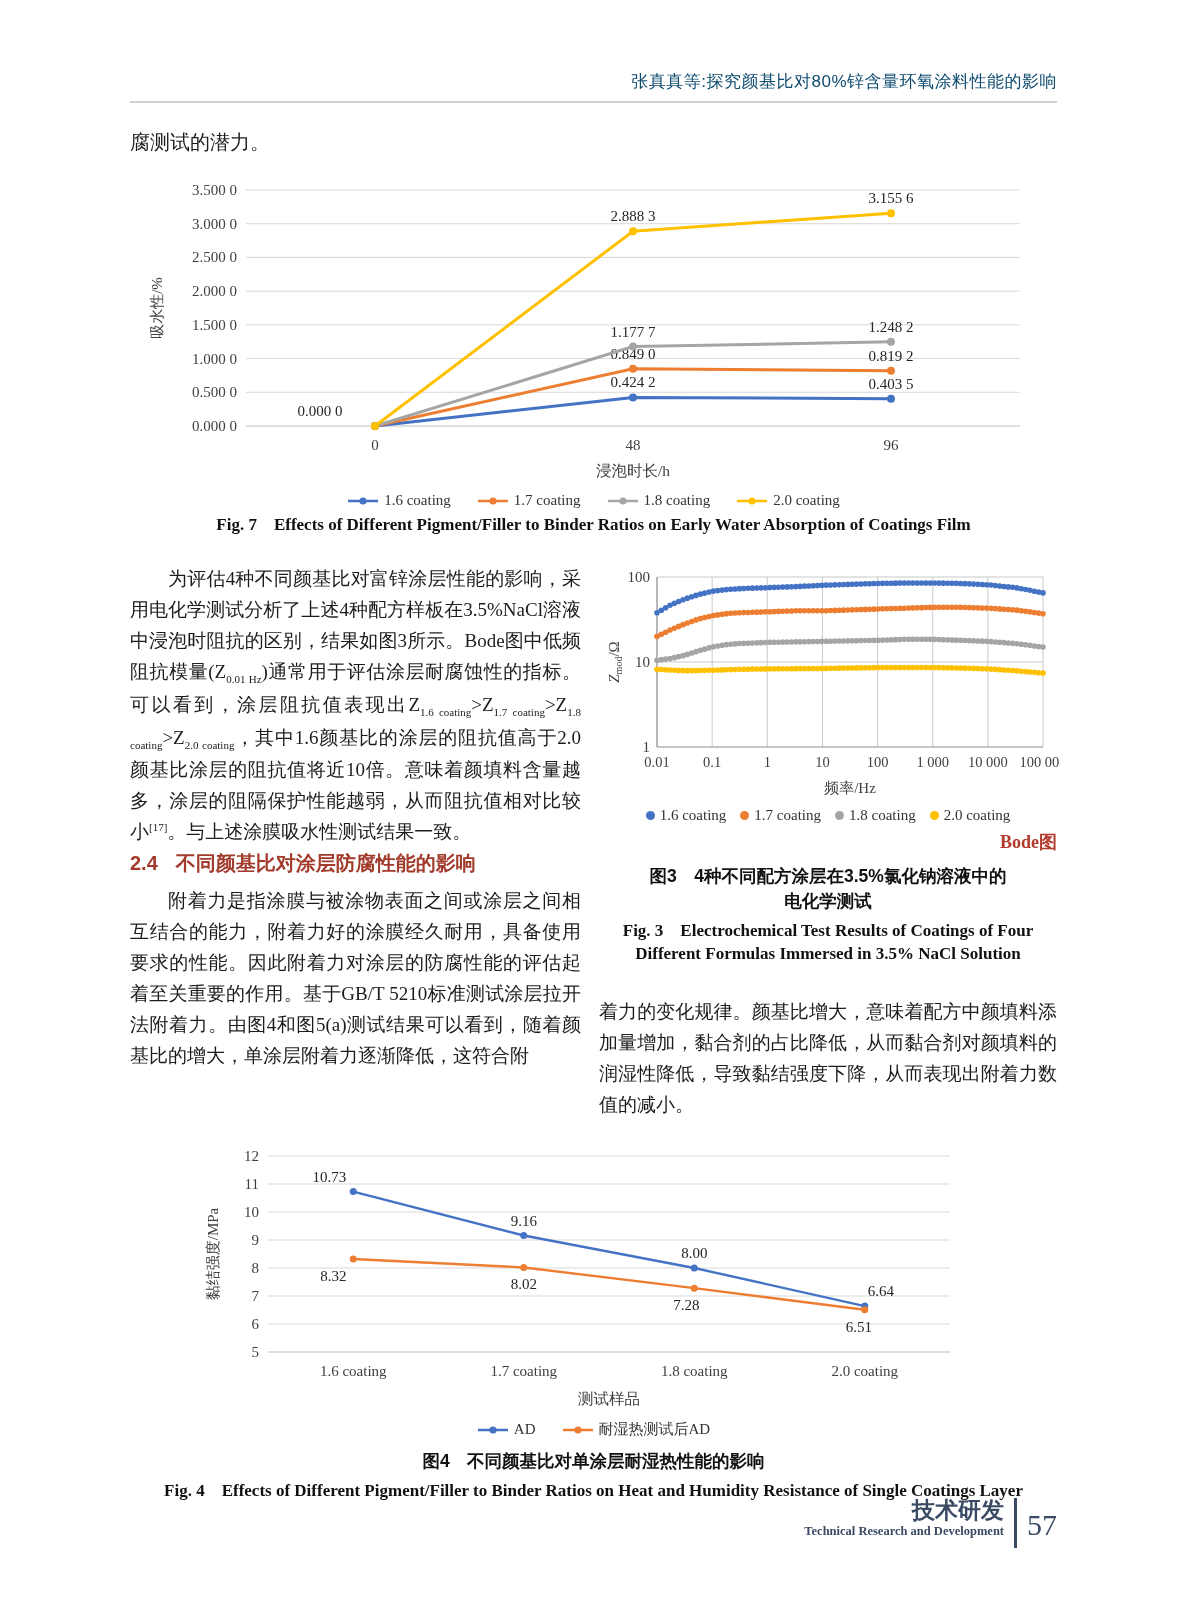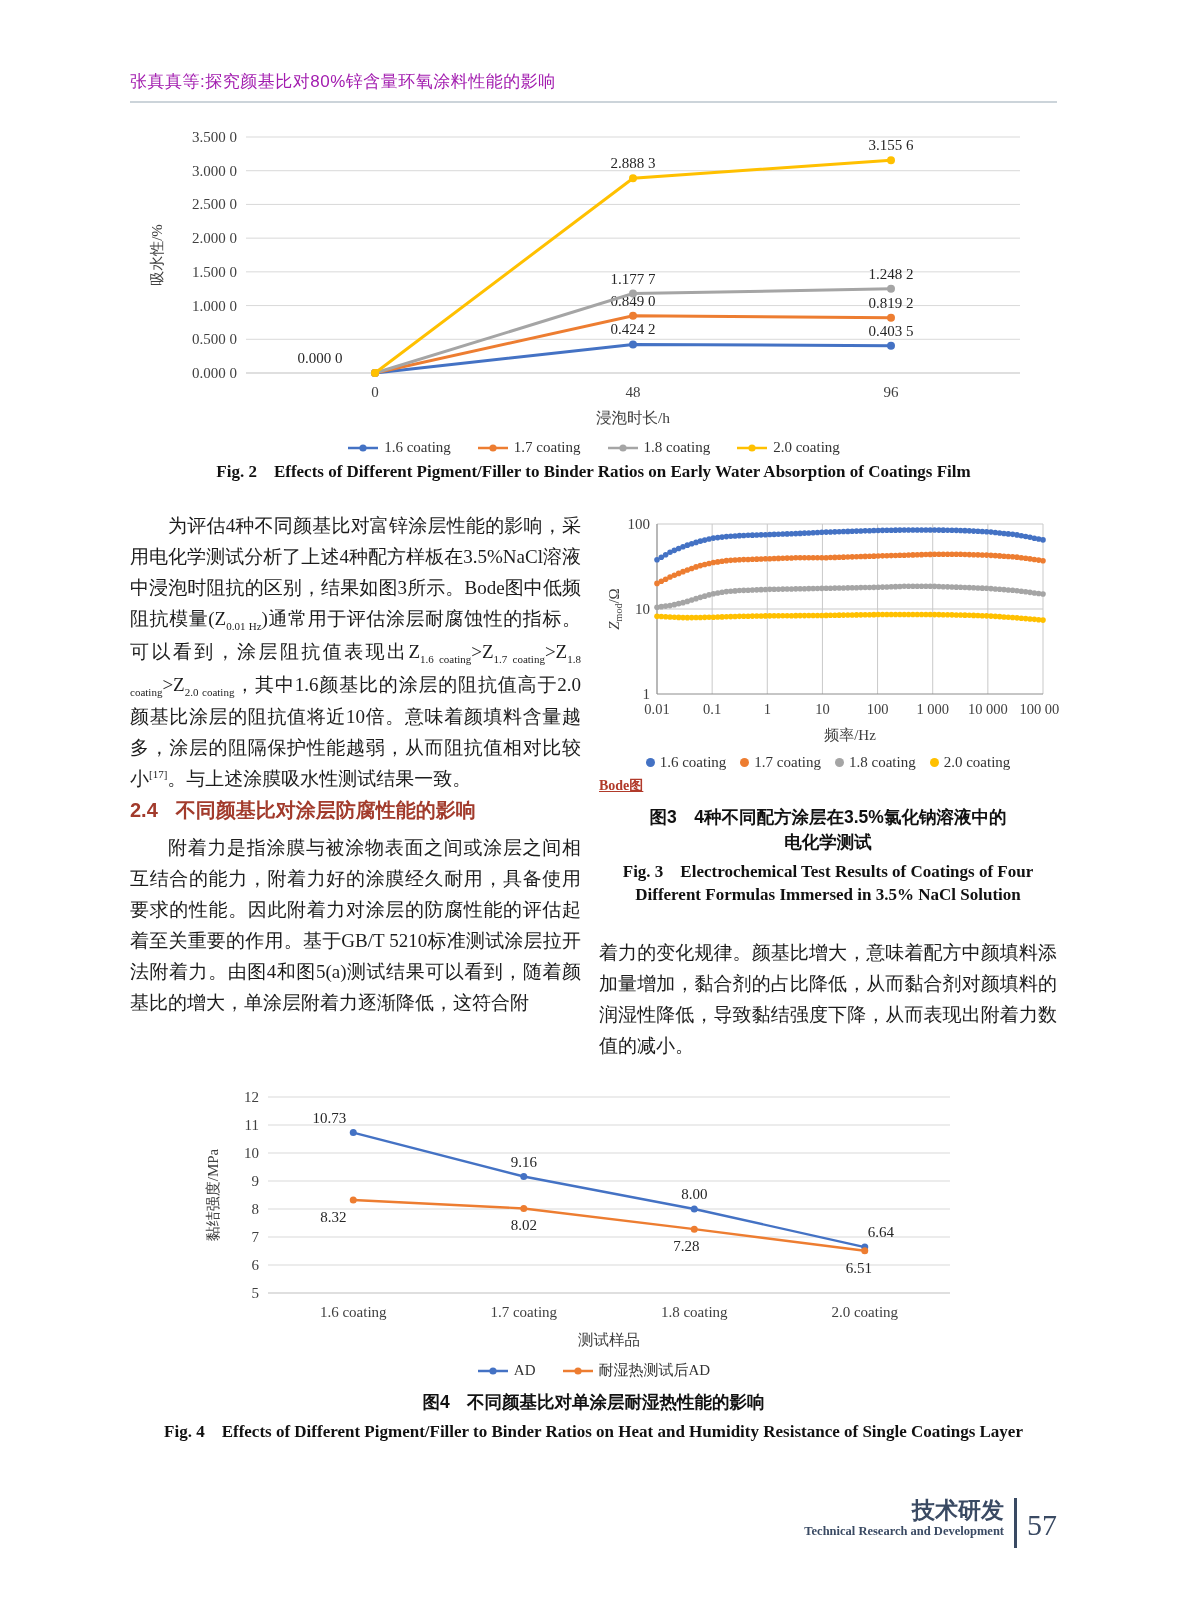--- a/index.html
+++ b/index.html
@@ -1,20 +1,20 @@
 <!DOCTYPE html>
 <html><head>
 <meta charset="utf-8">
 <style>
   html,body{margin:0;padding:0;background:#ffffff;}
   .page{position:relative;width:1187px;height:1600px;background:#fff;box-sizing:border-box;
         padding:0 130px;overflow:hidden;font-family:"Liberation Serif",serif;color:#1c1c1c;}
   
-  .running-head{margin-top:70px;font-family:"Liberation Sans",sans-serif;
-        font-size:17px;color:#a21caf;letter-spacing:.5px;}
+  .running-head{margin-top:70px;text-align:right;font-family:"Liberation Sans",sans-serif;
+        font-size:17px;color:#0c4a6e;letter-spacing:.5px;}
   .head-rule{border:none;border-top:2px solid #ccd4da;margin:8px 0 0 0;}
   
   .intro{font-size:20px;margin:26px 0 0 0;}
   
   figure{margin:0;text-align:center;}
   .fig2{margin-top:14px;}
   .legend-row{display:flex;justify-content:center;align-items:center;gap:26px;
         font-size:15px;color:#333;margin-top:2px;}
   .legend-item{display:flex;align-items:center;gap:5px;}
   .legend-dot{width:9px;height:9px;border-radius:50%;display:inline-block;}
@@ -25,41 +25,42 @@
   .columns{display:flex;gap:18px;margin-top:26px;}
   .col-left{width:452px;}
   .col-right{width:458px;}
   .sec-heading{font-family:"Liberation Sans",sans-serif;font-weight:700;font-size:20px;
         color:#a23b2c;margin:2px 0 8px 0;}
   .sec-heading .num{margin-right:18px;}
   .body-p{font-size:19px;line-height:1.635;text-align:justify;margin:0;}
   .body-p.indent{text-indent:2em;}
   .body-p sub{font-size:11px;}
   .body-p sup{font-size:11px;margin-top:15px;}
-  .bode-label{font-weight:700;font-size:14px;color:#b13a2a;margin-top:6px;text-align:left;text-decoration:underline;}
+  .bode-label{font-weight:700;font-size:18px;color:#b13a2a;margin-top:6px;text-align:right;}
   .fig3 .cap-cn{}
   .col-right .cont-p{margin-top:30px;}
   .fig4{margin-top:18px;}
   
   .footer{position:absolute;right:130px;bottom:52px;display:flex;align-items:flex-start;gap:10px;}
   .footer-text{text-align:right;color:#3a4a63;}
   .f-cn{font-family:"Liberation Sans",sans-serif;font-weight:700;font-size:23px;line-height:1.05;}
   .f-en{font-size:12.5px;font-weight:700;margin-top:2px;}
   .f-bar{width:3px;height:50px;background:#3a4a63;}
   .f-num{font-size:30px;color:#3a4a63;padding-top:10px;}
   svg text{font-family:"Liberation Serif",serif;}
 </style>
 </head>
 <body>
 
 <div class="page">
 
   <div class="running-head">张真真等:探究颜基比对80%锌含量环氧涂料性能的影响</div>
   <hr class="head-rule">
 
+  <p class="intro">腐测试的潜力。</p>
 
   <figure class="fig2">
     <svg width="912" height="316">
         <line x1="108" y1="256" x2="882" y2="256" stroke="#bfbfbf" stroke-width="1"></line>
         <text x="99" y="261" text-anchor="end" font-size="15" fill="#404040">0.000 0</text>
         <line x1="108" y1="222.28571428571428" x2="882" y2="222.28571428571428" stroke="#d9d9d9" stroke-width="1"></line>
         <text x="99" y="227.28571428571428" text-anchor="end" font-size="15" fill="#404040">0.500 0</text>
         <line x1="108" y1="188.57142857142856" x2="882" y2="188.57142857142856" stroke="#d9d9d9" stroke-width="1"></line>
         <text x="99" y="193.57142857142856" text-anchor="end" font-size="15" fill="#404040">1.000 0</text>
         <line x1="108" y1="154.85714285714286" x2="882" y2="154.85714285714286" stroke="#d9d9d9" stroke-width="1"></line>
@@ -127,21 +128,21 @@
         </span>
         <span class="legend-item">
           <svg width="32" height="12">
             <line x1="1" y1="6" x2="31" y2="6" stroke="#ffc000" stroke-width="2.5"></line>
             <circle cx="16" cy="6" r="3.6" fill="#ffc000"></circle>
           </svg>
           <span>2.0 coating</span>
         </span>
       </div>
     <figcaption>
-      <div class="cap-en">Fig. 2　Effects of Different Pigment/Filler to Binder Ratios on Early Water Absorption of Coatings Film</div>
+      <div class="cap-en">Fig. 7　Effects of Different Pigment/Filler to Binder Ratios on Early Water Absorption of Coatings Film</div>
     </figcaption>
   </figure>
 
   <div class="columns">
     <div class="col-left">
       <p class="body-p indent"><span>为评估4种不同颜基比对富锌涂层性能的影响，采用电化学测试分析了上述4种配方样板在3.5%NaCl溶液中浸泡时阻抗的区别，结果如图3所示。Bode图中低频阻抗模量(Z</span><sub>0.01 Hz</sub><span>)通常用于评估涂层耐腐蚀性的指标。可以看到，涂层阻抗值表现出Z</span><sub>1.6 coating</sub><span>&gt;Z</span><sub>1.7 coating</sub><span>&gt;Z</span><sub>1.8 coating</sub><span>&gt;Z</span><sub>2.0 coating</sub><span>，其中1.6颜基比的涂层的阻抗值高于2.0颜基比涂层的阻抗值将近10倍。意味着颜填料含量越多，涂层的阻隔保护性能越弱，从而阻抗值相对比较小</span><sup>[17]</sup><span>。与上述涂膜吸水性测试结果一致。</span></p>
       <div class="sec-heading">
         <span class="num">2.4</span><span>不同颜基比对涂层防腐性能的影响</span>
       </div>
       <p class="body-p indent">附着力是指涂膜与被涂物表面之间或涂层之间相互结合的能力，附着力好的涂膜经久耐用，具备使用要求的性能。因此附着力对涂层的防腐性能的评估起着至关重要的作用。基于GB/T 5210标准测试涂层拉开法附着力。由图4和图5(a)测试结果可以看到，随着颜基比的增大，单涂层附着力逐渐降低，这符合附</p>

